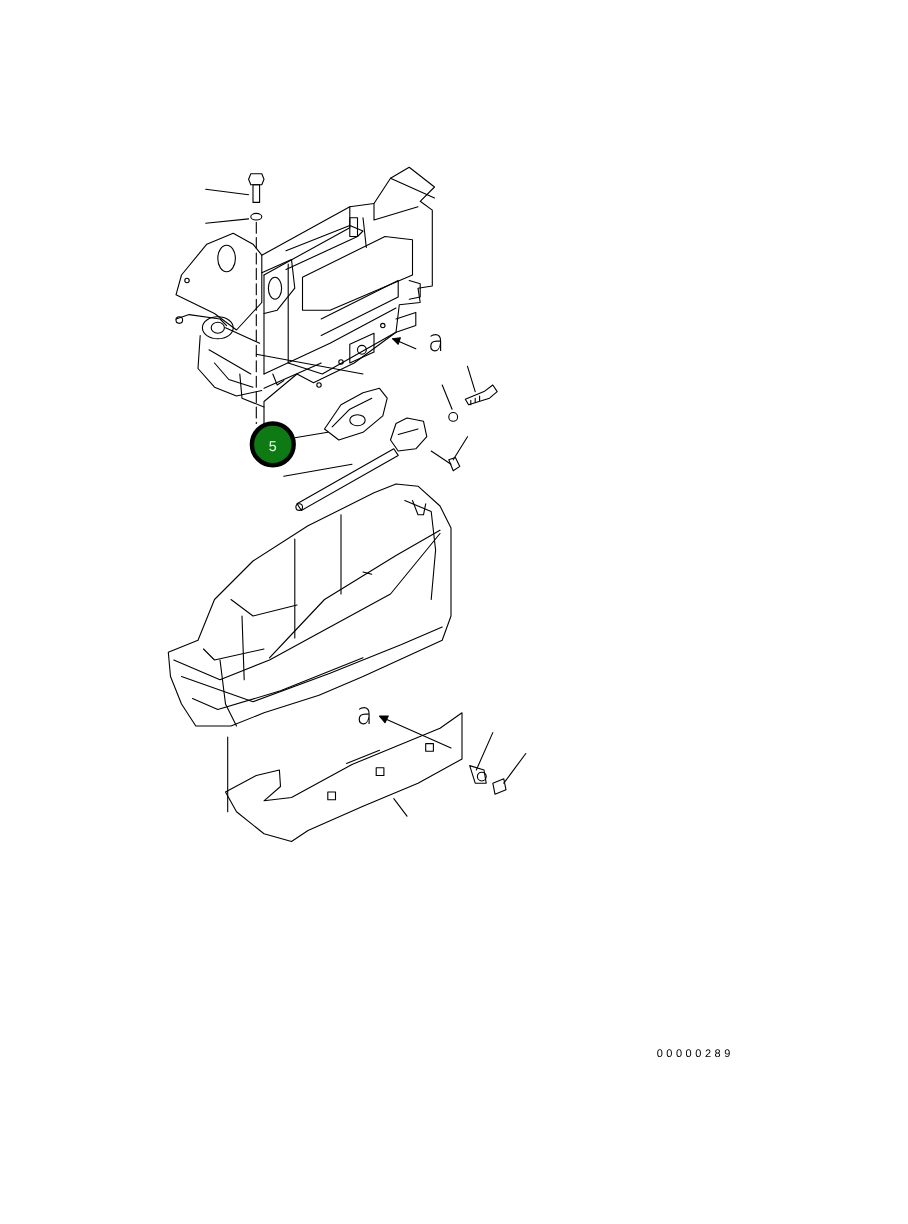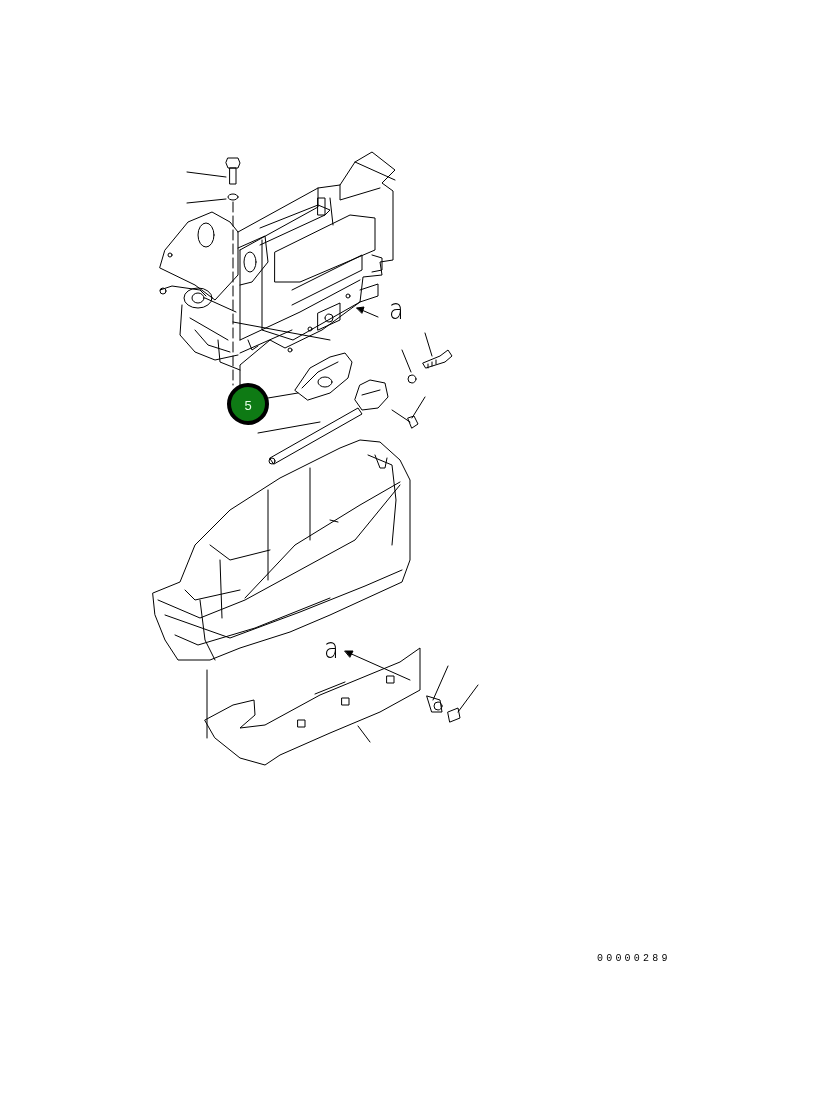--- a/index.html
+++ b/index.html
@@ -1,21 +1,21 @@
 <!DOCTYPE html>
 <html><head>
   <meta charset="utf-8">
   <style>
     html, body { margin: 0; padding: 0; background: #ffffff; }
     body { width: 825px; height: 1113px; position: relative; overflow: hidden;
            font-family: "Liberation Sans", sans-serif; }
     #diagram { position: absolute; left: 0; top: 0; width: 825px; height: 1113px; }
     .ref-label { position: absolute; font-family: "DejaVu Sans", sans-serif; font-size: 24px;
                  font-weight: 200; color: #000; line-height: 1; transform: scaleY(1.15); }
-    .drawing-id { position: absolute; left: 597px; top: 953px; font-family: Liberation Mono, monospace;
+    .drawing-id { position: absolute; left: 597px; top: 953px; font-family: Liberation Sans, sans-serif;
                   font-size: 10px; letter-spacing: 3.2px; color: #000; text-align: right; }
     .callout { position: absolute; left: 227px; top: 383px; width: 42px; height: 42px; border-radius: 50%;
                background: #0e7a14; border: 4px solid #000; box-sizing: border-box; cursor: pointer;
                display: flex; align-items: center; justify-content: center; }
     .callout span { color: #e8ffe8; font-size: 13px; font-family: "Liberation Sans", sans-serif; margin-top: 2px; }
   </style>
 </head>
 <body>
 
 <svg id="diagram" viewBox="0 0 825 1113" fill="none" stroke="#000" stroke-width="1" stroke-linejoin="round" stroke-linecap="round">

